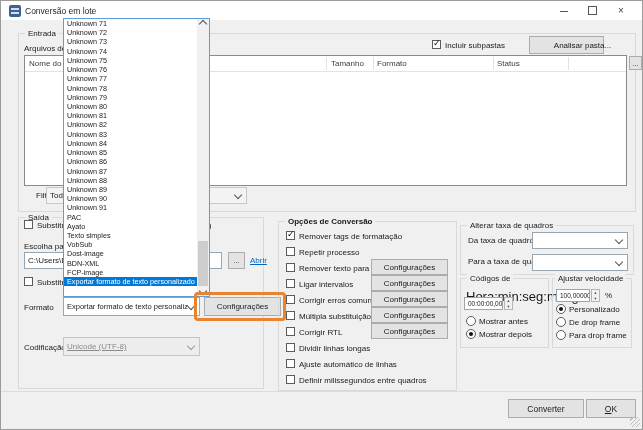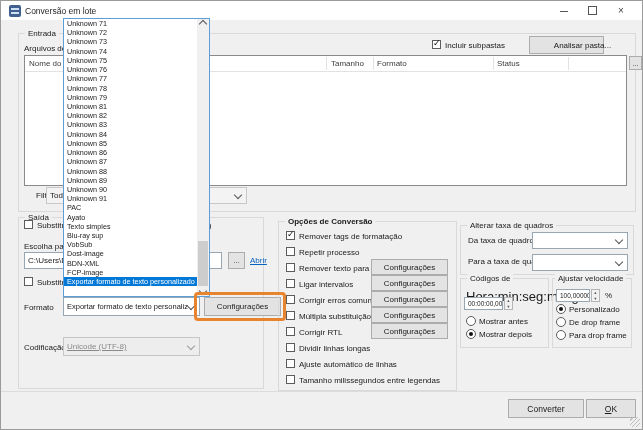--- a/index.html
+++ b/index.html
@@ -157,21 +157,21 @@
       <span class="lbl" style="left: 299px; top: 312px;">Múltipla substituição</span>
       <div class="btn" style="left: 371px; top: 307px; width: 77px; height: 16px;">Configurações</div>
       <span class="cb" style="left: 286px; top: 327px;"></span>
       <span class="lbl" style="left: 299px; top: 328px;">Corrigir RTL</span>
       <div class="btn" style="left: 371px; top: 323px; width: 77px; height: 16px;">Configurações</div>
       <span class="cb" style="left: 286px; top: 343px;"></span>
       <span class="lbl" style="left: 299px; top: 344px;">Dividir linhas longas</span>
       <span class="cb" style="left: 286px; top: 359px;"></span>
       <span class="lbl" style="left: 299px; top: 360px;">Ajuste automático de linhas</span>
       <span class="cb" style="left: 286px; top: 375px;"></span>
-      <span class="lbl" style="left: 299px; top: 376px;">Tamanho milissegundos entre legendas</span>
+      <span class="lbl" style="left: 299px; top: 376px;">Definir milissegundos entre quadros</span>
     </div>
 
   <div class="group" style="left:460px;top:225px;width:172px;height:48px;">
     <span class="legend">Alterar taxa de quadros</span>
   </div>
   <span class="lbl" style="left:468px;top:236px;">Da taxa de quadros</span>
   <div class="combo" style="left:532px;top:232px;width:96px;height:17px;">
     <span class="chev"></span>
   </div>
   <span class="lbl" style="left:468px;top:257px;">Para a taxa de quadros</span>
@@ -222,35 +222,35 @@
     <div class="dd-items" id="dd-items">
         <div class="dd-item">Unknown 71</div>
         <div class="dd-item">Unknown 72</div>
         <div class="dd-item">Unknown 73</div>
         <div class="dd-item">Unknown 74</div>
         <div class="dd-item">Unknown 75</div>
         <div class="dd-item">Unknown 76</div>
         <div class="dd-item">Unknown 77</div>
         <div class="dd-item">Unknown 78</div>
         <div class="dd-item">Unknown 79</div>
+        <div class="dd-item">Unknown 80</div>
         <div class="dd-item">Unknown 81</div>
         <div class="dd-item">Unknown 82</div>
         <div class="dd-item">Unknown 83</div>
         <div class="dd-item">Unknown 84</div>
         <div class="dd-item">Unknown 85</div>
         <div class="dd-item">Unknown 86</div>
         <div class="dd-item">Unknown 87</div>
         <div class="dd-item">Unknown 88</div>
         <div class="dd-item">Unknown 89</div>
         <div class="dd-item">Unknown 90</div>
         <div class="dd-item">Unknown 91</div>
         <div class="dd-item">PAC</div>
         <div class="dd-item">Ayato</div>
         <div class="dd-item">Texto simples</div>
-        <div class="dd-item">Blu-ray sup</div>
         <div class="dd-item">VobSub</div>
         <div class="dd-item">Dost-image</div>
         <div class="dd-item">BDN-XML</div>
         <div class="dd-item">FCP-image</div>
         <div class="dd-item sel">Exportar formato de texto personalizado</div>
       </div>
     <div class="dd-scroll">
       <div class="dd-up">
           <span class="chev up"></span>
         </div>

